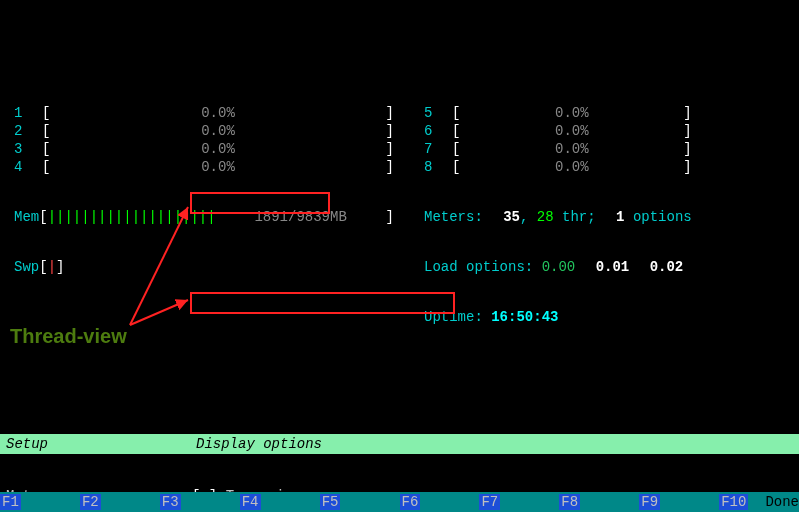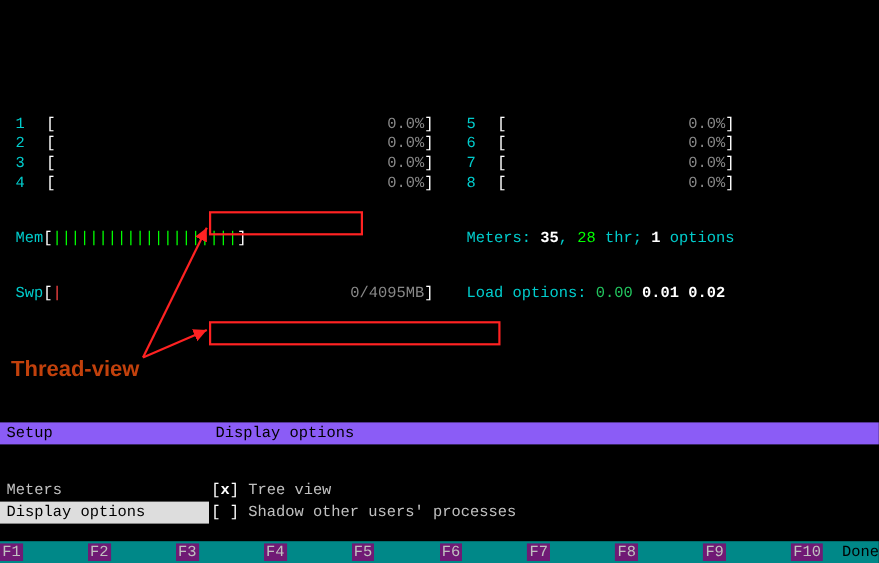--- a/index.html
+++ b/index.html
@@ -11,95 +11,97 @@
   width: 799px;
   height: 512px;
   overflow: hidden;
   position: relative;
   white-space: pre;
 }
 .cyan { color: #00cccc; }
 .cyan-bright { color: #00ffff; font-weight: bold; }
 .green-bright { color: #00ff00; margin-top: 43px; }
 .gray { color: #22c55e; }
-.white-bold { color: #fff; font-weight: bold; }
+.white-bold { color: #fff; font-weight: bold; margin-left: 12px; }
 .red { color: #ff4444; }
 
 .header { padding: 8px 14px 4px 14px; display: flex; gap: 30px; }
 .col { flex: 0 0 auto; }
 .col-left { width: 380px; }
 .cpu-row, .mem-row, .info-row { line-height: 18px; }
 .cpu-row { display: flex; }
 .cpu-label { width: 28px; }
 .bar-open, .bar-close { color: #fff; }
 .bar-fill { color: #00ff00; }
-.bar-pct { flex: 1; text-align: right; color: #888; }
+.bar-pct { flex: 1; text-align: center; color: #888; }
 
 .setup-area { display: flex; margin-top: 8px; }
 .menu-col { width: 190px; }
 .menu-header, .panel-header {
-  background: #8b5cf6;
+  background: #86efac;
   color: #000;
   padding: 0 0 0 6px;
   line-height: 20px;
+  font-style: italic;
 }
 .menu-item { padding: 0 6px; line-height: 20px; cursor: pointer; }
 .menu-item.selected { background: #ddd; color: #000; }
 .panel-col { flex: 1; }
 
 .opt-row { line-height: 20px; padding-left: 2px; cursor: pointer; }
 .opt-row .bracket { color: #fff; }
 .opt-check { font-weight: bold; color: #fff; }
 
 .red-box {
   position: absolute;
   border: 2px solid #ff2222;
   pointer-events: none;
 }
 .annotation {
   position: absolute;
-  color: #c2410c;
+  color: #4d7c0f;
   font-weight: bold;
   font-size: 20px;
   font-family: Arial, sans-serif;
   pointer-events: none;
 }
 svg.arrow { position: absolute; pointer-events: none; }
 
 .fkeys {
   position: absolute;
   bottom: 0; left: 0; right: 0;
   background: #008888;
   color: #000;
   display: flex;
   line-height: 20px;
 }
 .fkey { flex: 1; }
-.fkey .fnum { background: #701a75; color: #c0c0c0; padding: 0 2px; }
+.fkey .fnum { background: #1d4ed8; color: #c0c0c0; padding: 0 2px; }
 .fkey .flabel { padding-left: 17px; }
 </style>
 </head>
 <body>
 
 
 
 <div class="header">
   <div class="col col-left">
     <div id="cpus-left"><div class="cpu-row"><span class="cpu-label cyan">1</span><span class="bar-open">[</span><span class="bar-pct gray">0.0%</span><span class="bar-close">]</span></div><div class="cpu-row"><span class="cpu-label cyan">2</span><span class="bar-open">[</span><span class="bar-pct gray">0.0%</span><span class="bar-close">]</span></div><div class="cpu-row"><span class="cpu-label cyan">3</span><span class="bar-open">[</span><span class="bar-pct gray">0.0%</span><span class="bar-close">]</span></div><div class="cpu-row"><span class="cpu-label cyan">4</span><span class="bar-open">[</span><span class="bar-pct gray">0.0%</span><span class="bar-close">]</span></div></div>
     <div class="cpu-row">
-      <span class="cyan">Mem</span><span class="bar-open">[</span><span class="bar-fill">||||||||||||||||||||</span><span class="bar-close">]</span>
+      <span class="cyan">Mem</span><span class="bar-open">[</span><span class="bar-fill">||||||||||||||||||||</span><span class="bar-pct gray">1891/9839MB</span><span class="bar-close">]</span>
     </div>
     <div class="cpu-row">
-      <span class="cyan">Swp</span><span class="bar-open">[</span><span class="red">|</span><span class="bar-pct gray">0/4095MB</span><span class="bar-close">]</span>
+      <span class="cyan">Swp</span><span class="bar-open">[</span><span class="red">|</span><span class="bar-close">]</span>
     </div>
   </div>
   <div class="col">
     <div id="cpus-right"><div class="cpu-row"><span class="cpu-label cyan">5</span><span class="bar-open">[</span><span class="bar-pct gray">0.0%</span><span class="bar-close">]</span></div><div class="cpu-row"><span class="cpu-label cyan">6</span><span class="bar-open">[</span><span class="bar-pct gray">0.0%</span><span class="bar-close">]</span></div><div class="cpu-row"><span class="cpu-label cyan">7</span><span class="bar-open">[</span><span class="bar-pct gray">0.0%</span><span class="bar-close">]</span></div><div class="cpu-row"><span class="cpu-label cyan">8</span><span class="bar-open">[</span><span class="bar-pct gray">0.0%</span><span class="bar-close">]</span></div></div>
     <div class="info-row"><span class="cyan">Meters: </span><span class="white-bold">35</span><span class="cyan">, </span><span class="green-bright">28</span><span class="cyan"> thr; </span><span class="white-bold">1</span><span class="cyan"> options</span></div>
     <div class="info-row"><span class="cyan">Load options: </span><span class="gray">0.00</span> <span class="white-bold">0.01</span> <span class="white-bold">0.02</span></div>
+    <div class="info-row"><span class="cyan">Uptime: </span><span class="cyan-bright">16:50:43</span></div>
   </div>
 </div>
 
 <div class="setup-area">
   <div class="menu-col">
     <div class="menu-header">Setup</div>
     <div id="menu-list"><div class="menu-item">Meters</div><div class="menu-item selected">Display options</div></div>
   </div>
   <div class="panel-col">
     <div class="panel-header">Display options</div>

